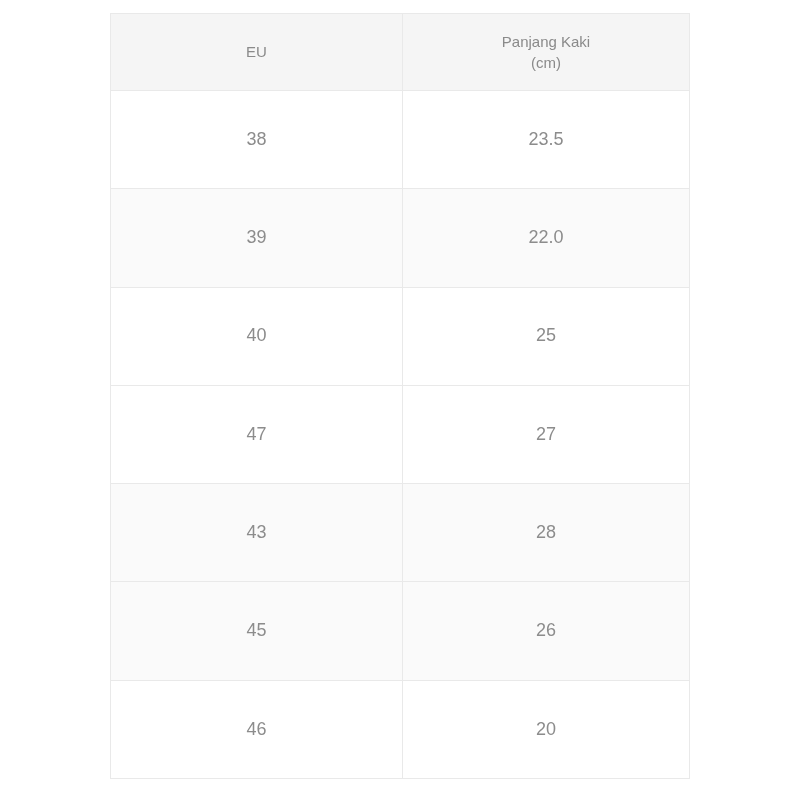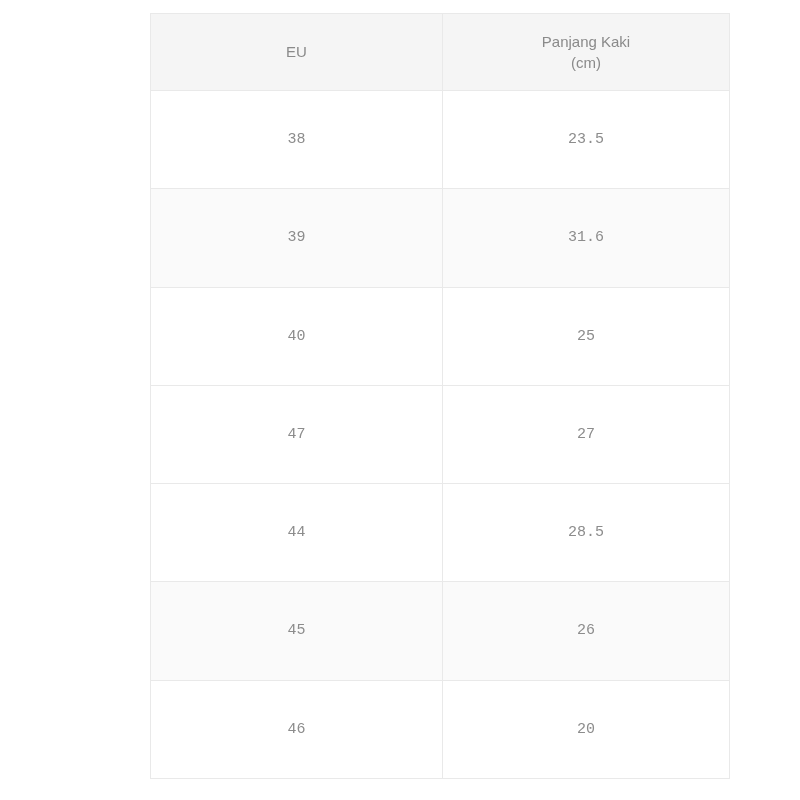--- a/index.html
+++ b/index.html
@@ -30,21 +30,20 @@
     height: 766px;
     box-sizing: border-box;
   }
 
   table.size-table {
     width: 100%;
     height: 100%;
     border-collapse: collapse;
     table-layout: fixed;
     background: #ffffff;
-    margin-left: 40px;
   }
 
   table.size-table col.col-eu    { width: 292px; }
   table.size-table col.col-len   { width: 287px; }
 
   table.size-table th,
   table.size-table td {
     border: 1px solid #e9e9e9;
     text-align: center;
     vertical-align: middle;
@@ -60,23 +59,22 @@
     font-size: 15px;
     color: #8a8a8a;
   }
 
   table.size-table thead th .hdr-line {
     display: block;
   }
 
   table.size-table tbody td {
     height: 69px;
-    font-size: 15px;
+    font-size: 18px;
     background: #ffffff;
-    font-family: Liberation Mono, monospace;
   }
 
   table.size-table tbody tr.row-alt td {
     background: #fafafa;
   }
 </style>
 </head>
 <body>
 
 <div id="root">
@@ -98,33 +96,33 @@
           </th>
         </tr>
       </thead>
       <tbody>
         <tr>
           <td>38</td>
           <td>23.5</td>
         </tr>
         <tr class="row-alt">
           <td>39</td>
-          <td>31.6</td>
+          <td>22.0</td>
         </tr>
         <tr>
           <td>40</td>
           <td>25</td>
         </tr>
         <tr>
           <td>47</td>
           <td>27</td>
         </tr>
-        <tr>
-          <td>44</td>
-          <td>28.5</td>
+        <tr class="row-alt">
+          <td>43</td>
+          <td>28</td>
         </tr>
         <tr class="row-alt">
           <td>45</td>
           <td>26</td>
         </tr>
         <tr>
           <td>46</td>
           <td>20</td>
         </tr>
       </tbody>

